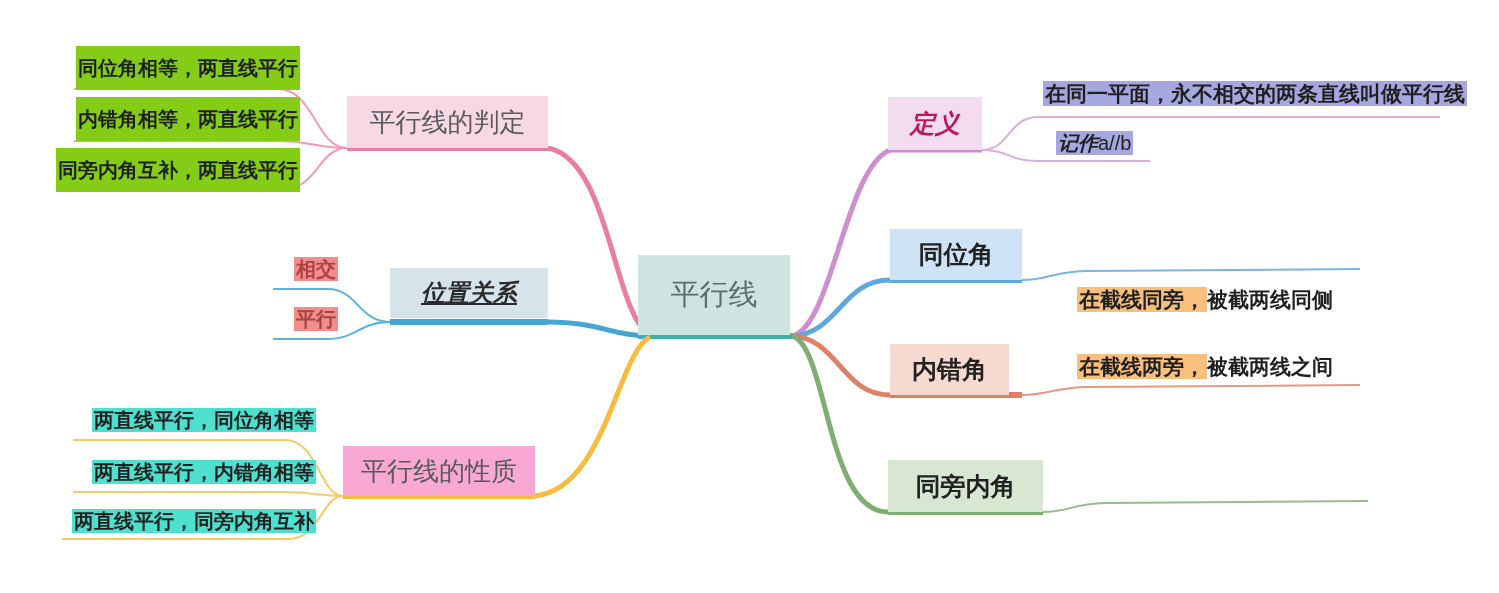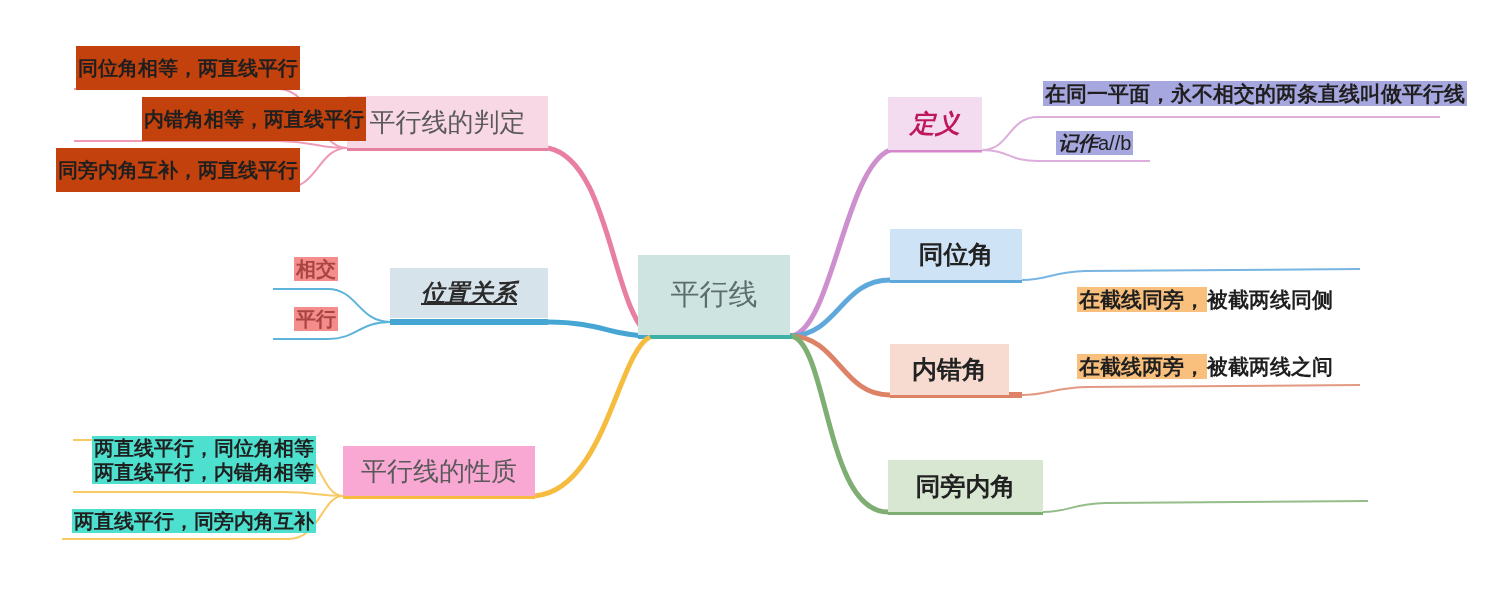--- a/index.html
+++ b/index.html
@@ -10,21 +10,21 @@
   .node-main{left:638px;top:255px;width:152px;height:80px;background:#cee4e0;color:#5c6e6c;font-size:29px;}
   .node-judgment{left:347px;top:96px;width:201px;height:52px;background:#f8d8e4;color:#595959;font-size:26px;}
   .node-position{left:390px;top:268px;width:158px;height:50px;background:#d7e3eb;color:#2b2b2b;font-size:24px;font-weight:bold;font-style:italic;}
   .node-position span{text-decoration:underline;}
   .node-property{left:343px;top:446px;width:192px;height:50px;background:#f9a8d4;color:#595959;font-size:26px;}
   .node-definition{left:888px;top:97px;width:94px;height:53px;background:#f4dcf0;color:#be185d;font-size:25px;font-weight:bold;font-style:italic;}
   .node-corr{left:890px;top:229px;width:132px;height:51px;background:#cfe3f6;color:#222;font-size:25px;font-weight:bold;}
   .node-alt{left:890px;top:344px;width:119px;height:51px;background:#f7dbd1;color:#222;font-size:25px;font-weight:bold;}
   .node-coint{left:888px;top:460px;width:155px;height:52px;background:#d8e7d2;color:#222;font-size:25px;font-weight:bold;}
   .leaf{position:absolute;font-weight:bold;color:#1f1f1f;white-space:nowrap;font-size:20px;line-height:26px;}
-  .leaf .hl-yellow{background:#c2410c;padding:11px 2px;}
+  .leaf .hl-yellow{background:#84cc16;padding:11px 2px;}
   .leaf .hl-cyan{background:#4ee0cf;padding:1px 2px;}
   .leaf .hl-lavender{background:#a7a7e0;padding:1px 2px;}
   .leaf .hl-orange{background:#f9bf7d;padding:1px 2px;}
   .leaf .hl-red{background:#f48c8c;color:#a84442;padding:1px 2px;}
   .leaf .plain{padding:1px 0;}
   .leaf.size21{font-size:21px;}
   .italic{font-style:italic;}
 </style>
 </head>
 <body>
@@ -73,41 +73,41 @@
   <div class="node node-main">
     <span>平行线</span>
   </div>
 
   <div class="node node-judgment">
     <span>平行线的判定</span>
   </div>
   <div class="leaf" style="top:55px;right:1199px;">
     <span class="hl-yellow">同位角相等，两直线平行</span>
   </div>
-  <div class="leaf" style="top:106px;right:1133px;">
+  <div class="leaf" style="top:106px;right:1199px;">
     <span class="hl-yellow">内错角相等，两直线平行</span>
   </div>
   <div class="leaf" style="top:157px;right:1199px;">
     <span class="hl-yellow">同旁内角互补，两直线平行</span>
   </div>
 
   <div class="node node-position">
     <span>位置关系</span>
   </div>
   <div class="leaf" style="top:256px;right:1161px;">
     <span class="hl-red">相交</span>
   </div>
   <div class="leaf" style="top:306px;right:1161px;">
     <span class="hl-red">平行</span>
   </div>
 
   <div class="node node-property">
     <span>平行线的性质</span>
   </div>
-  <div class="leaf" style="top:407px;right:1183px;margin-top:28px;">
+  <div class="leaf" style="top:407px;right:1183px;">
     <span class="hl-cyan">两直线平行，同位角相等</span>
   </div>
   <div class="leaf" style="top:459px;right:1183px;">
     <span class="hl-cyan">两直线平行，内错角相等</span>
   </div>
   <div class="leaf" style="top:508px;right:1183px;">
     <span class="hl-cyan">两直线平行，同旁内角互补</span>
   </div>
 
   <div class="node node-definition">

